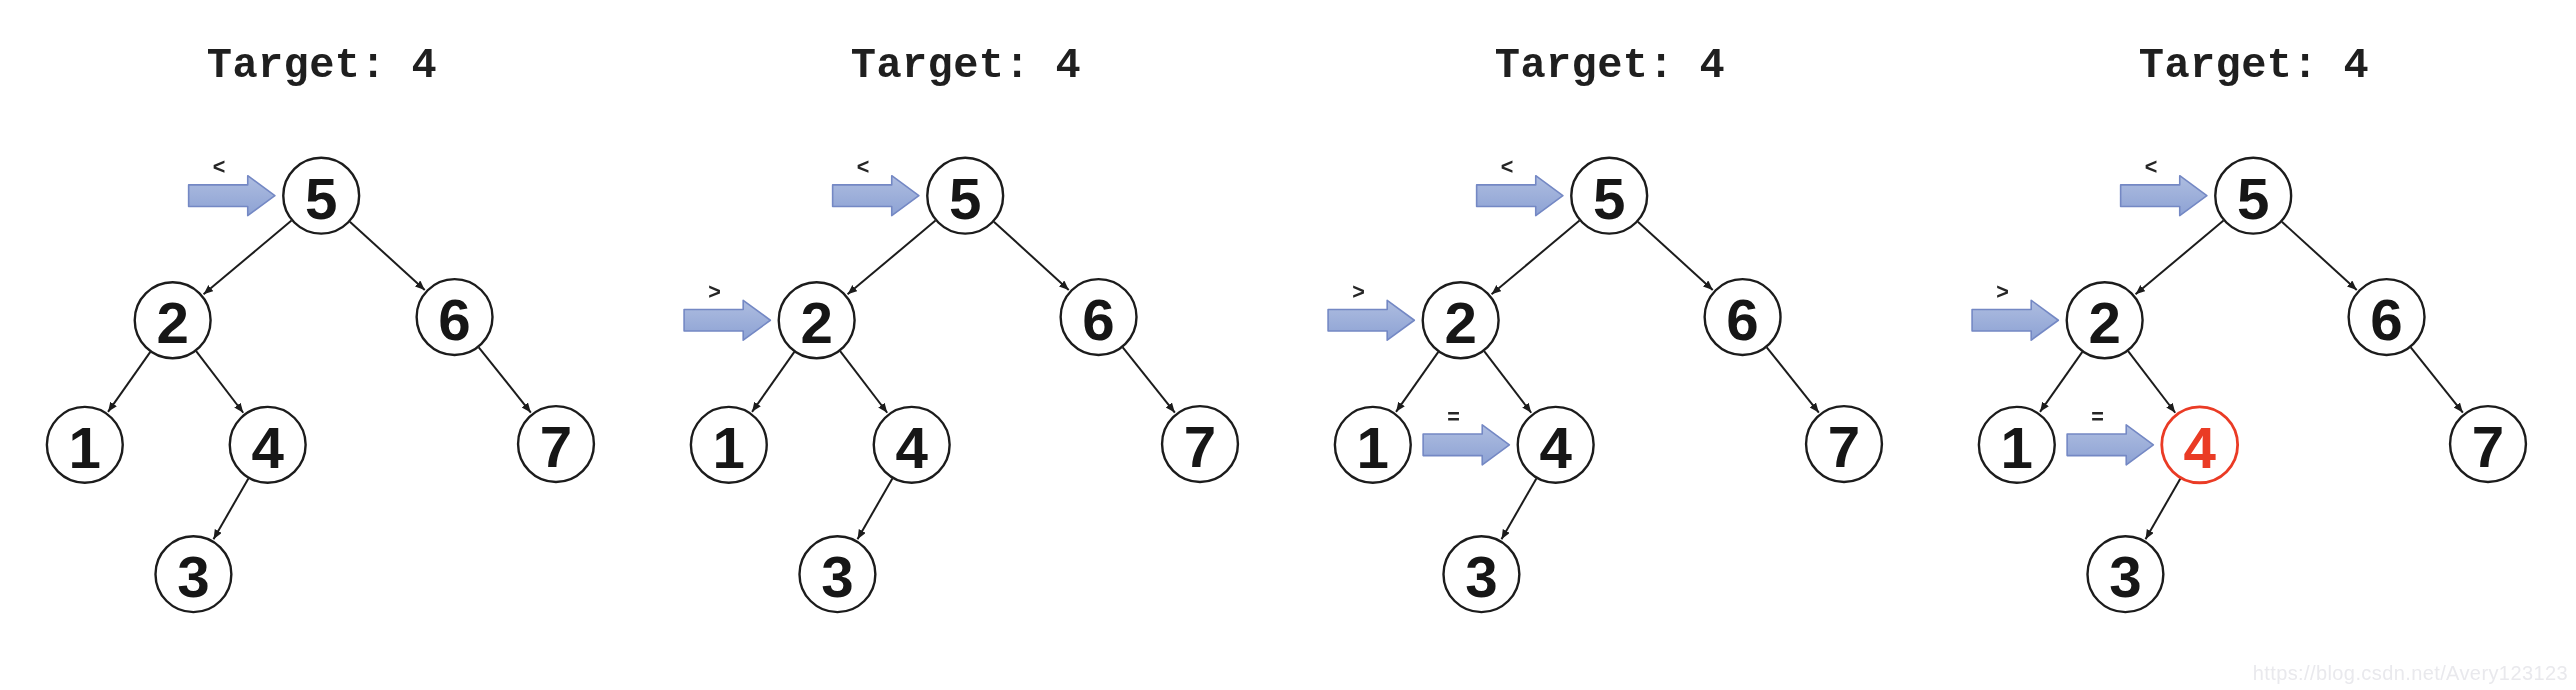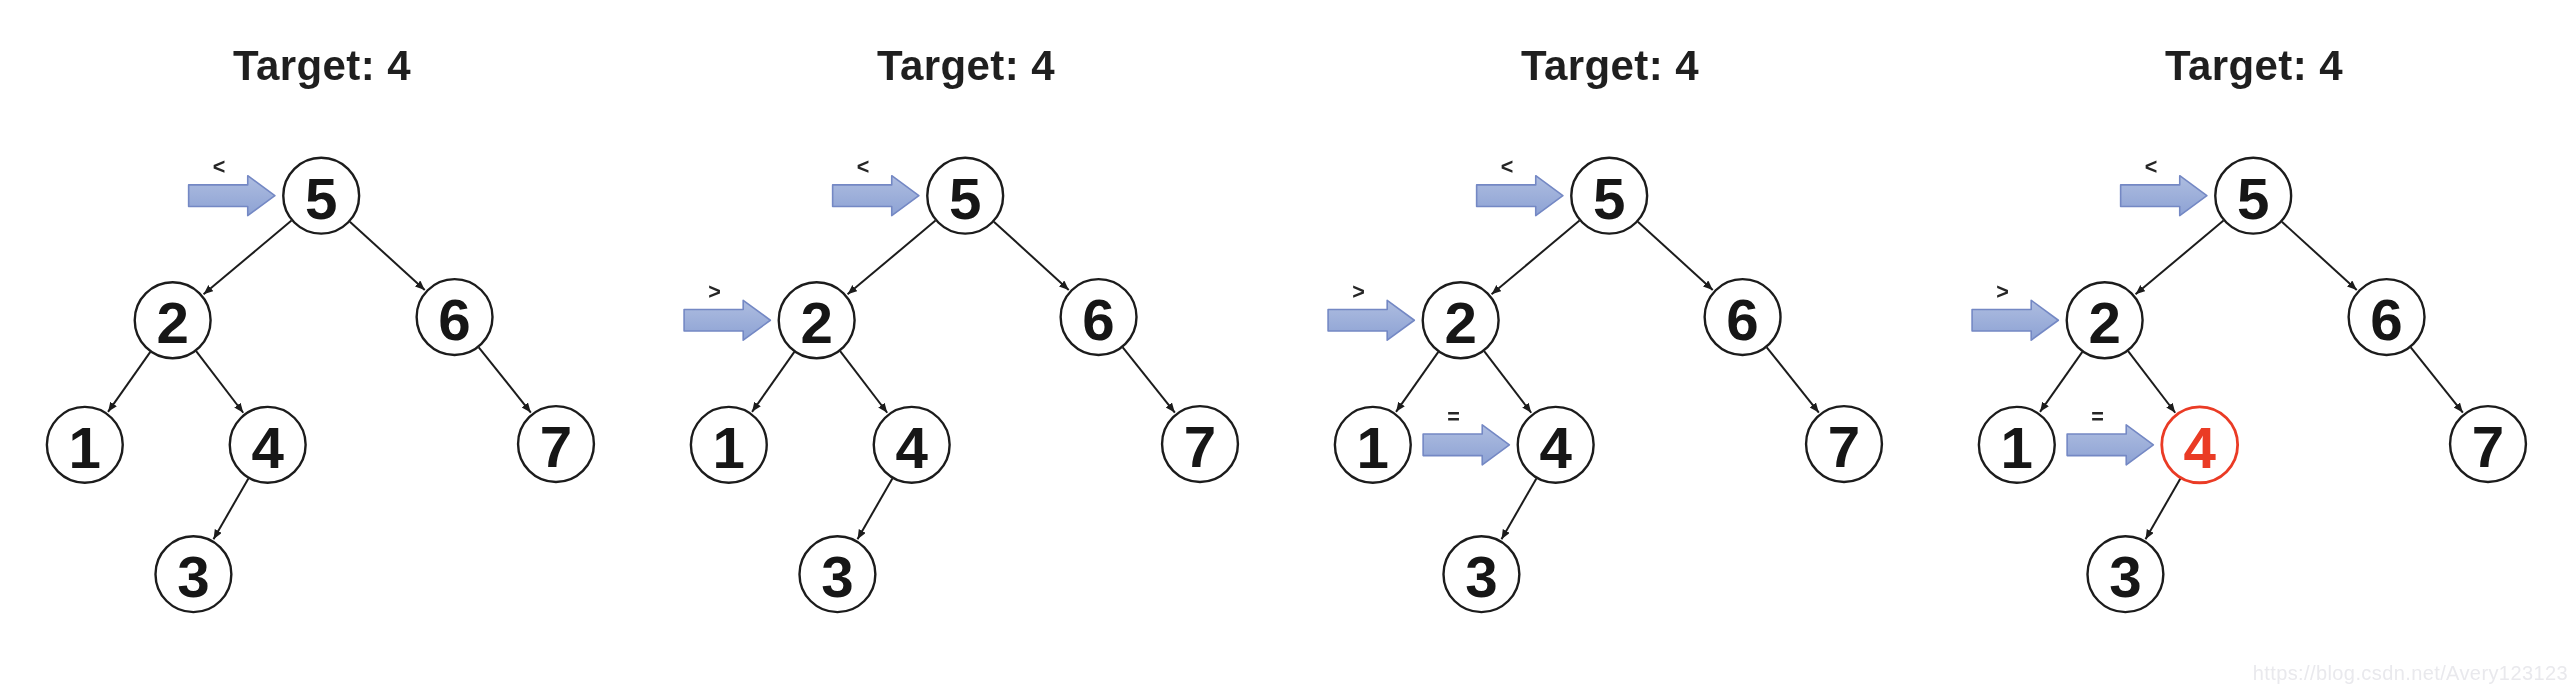--- a/index.html
+++ b/index.html
@@ -19,20 +19,21 @@
   .panel-title {
     position: absolute;
     top: 42px;
     left: 0;
     width: 100%;
     text-align: center;
     font-size: 42px;
     font-weight: 600;
     letter-spacing: 0.4px;
     white-space: nowrap;
+    font-family: Liberation Mono, monospace;
   }
   .tree-svg { position: absolute; left: 0; top: 0; display: block; }
   .watermark {
     position: absolute;
     top: 662px;
     right: 8px;
     font-size: 20px;
     font-weight: 400;
     letter-spacing: 0.4px;
     white-space: nowrap;

